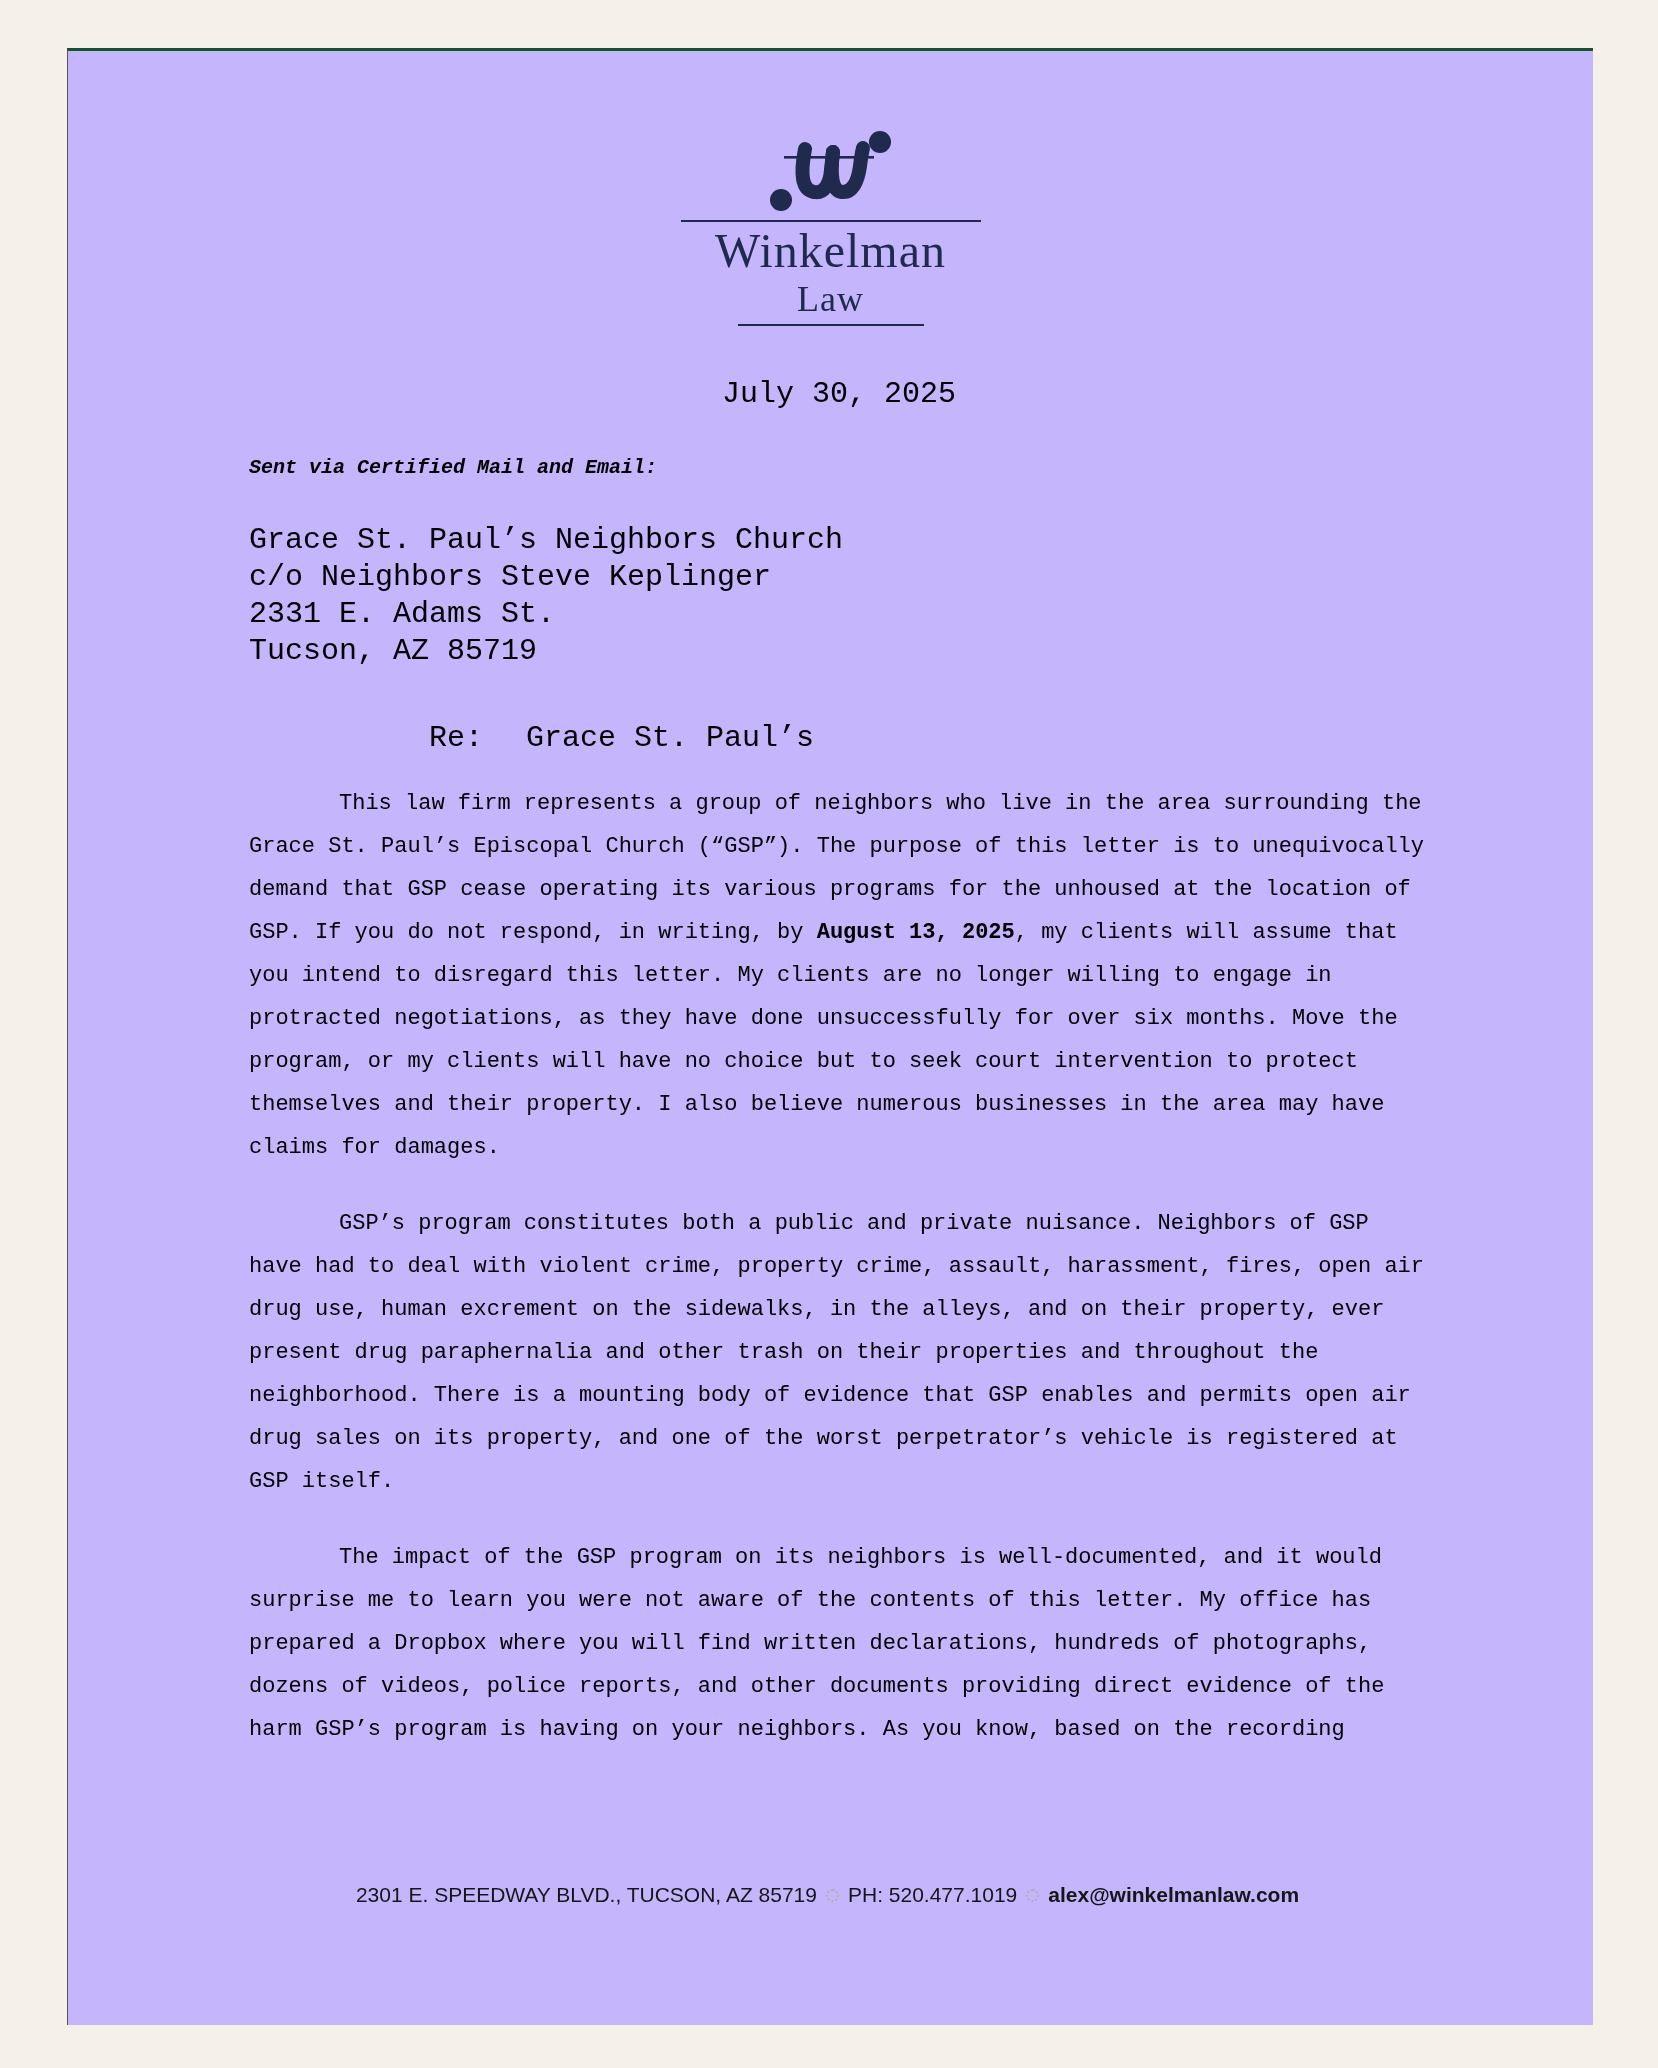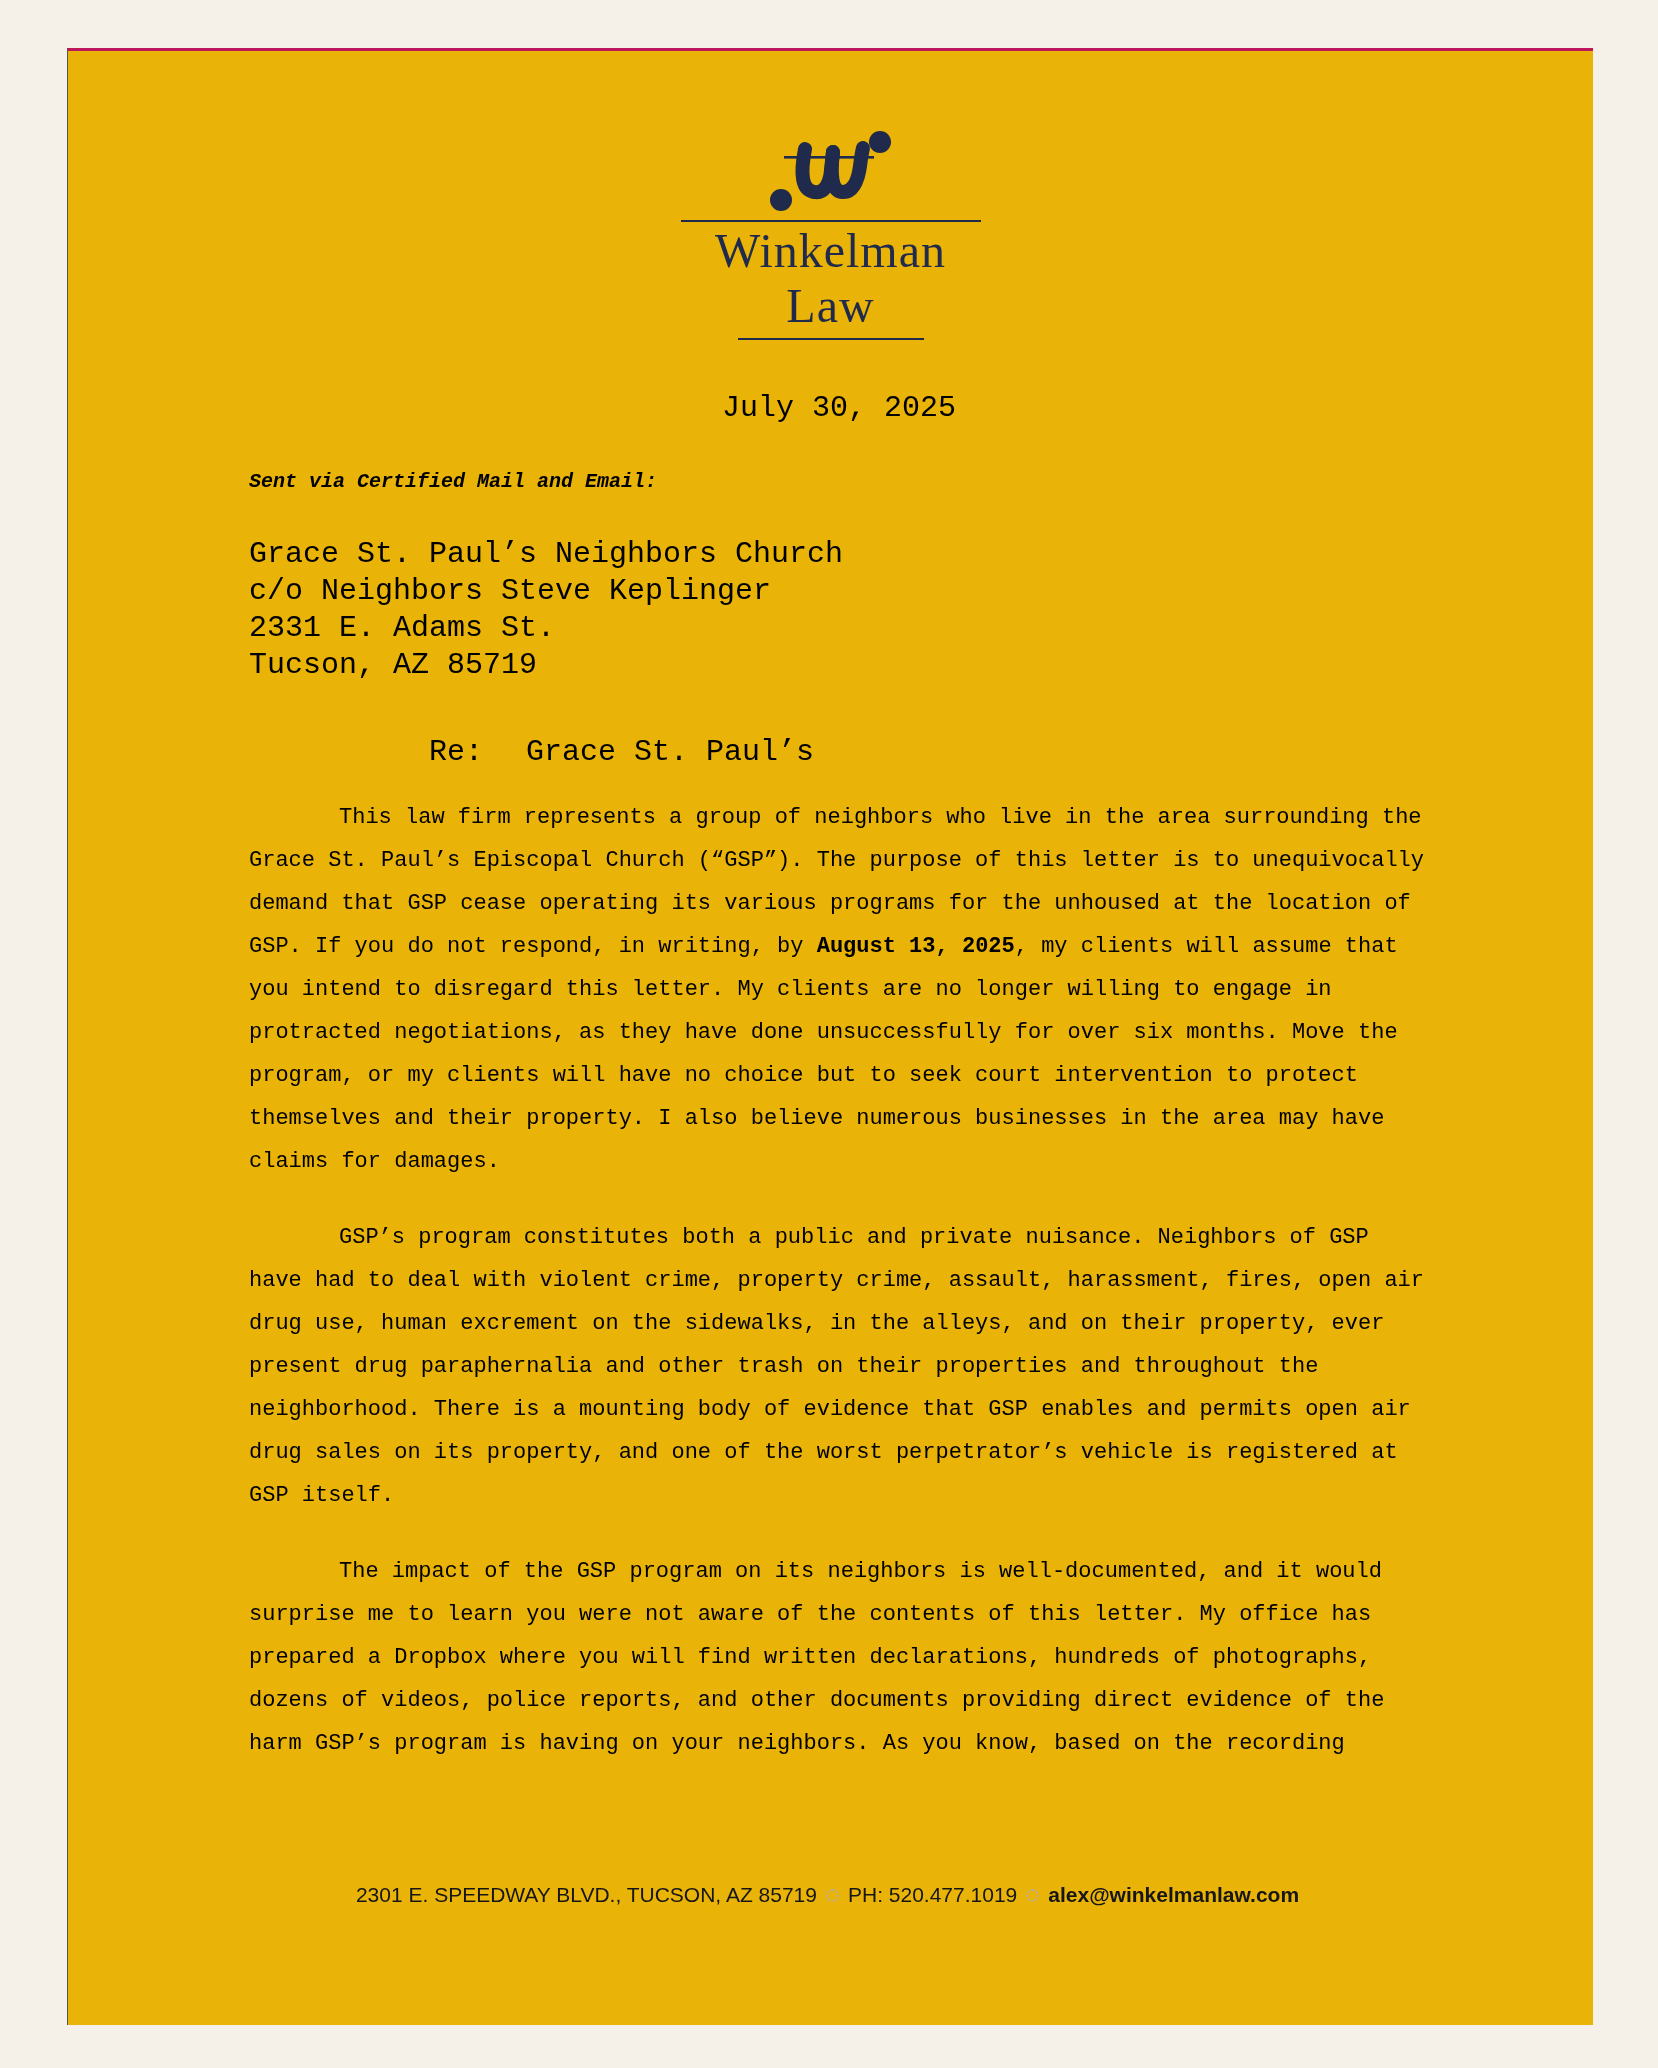--- a/index.html
+++ b/index.html
@@ -8,42 +8,42 @@
     background:#f5f1e8;
     position:relative;
     font-family:"Liberation Serif", serif;
     color:#000;
     overflow:hidden;
   }
   .page{
     position:absolute;
     left:67px;top:48px;
     width:1526px;height:1977px;
-    background:#eab308;
-    border-top:3px solid #be185d;
+    background:#c4b5fd;
+    border-top:3px solid #14532d;
     border-left:1px solid #585650;
     box-sizing:border-box;
   }
   .content{
     margin:0 163px 0 181px; 
     width:1180px;
     font-family:Liberation Mono, monospace;
   }
   
   .logo{margin-top:78px;text-align:center;color:#1f2a4c;}
   .logo svg{display:block;margin:0 auto;}
   .rule{background:#1f2a4c;height:2px;margin:0 auto;}
   .rule-top{width:300px;margin-top:3px;}
   .rule-bottom{width:186px;margin-top:5px;}
   .firm-name{
     font-size:48px;line-height:1.1;margin-top:3px;
     color:#1f2a4c;letter-spacing:1px;
   }
   .firm-law{
-    font-size:48px;line-height:1.1;margin-top:2px;
+    font-size:36px;line-height:1.1;margin-top:2px;
     color:#1f2a4c;letter-spacing:1px;
   }
   
   .date-line{margin-top:50px;text-align:center;font-size:30px;line-height:1.2;}
   .delivery{margin-top:44px;font-size:20px;font-weight:bold;font-style:italic;line-height:1.2;}
   .recipient{margin-top:42px;font-size:30px;line-height:37px;}
   .re-row{margin-top:50px;font-size:30px;line-height:1.2;padding-left:180px;}
   .re-label{display:inline-block;min-width:97px;}
   .salutation{margin-top:49px;font-size:30px;line-height:1.2;}
   .body-text{margin-top:26px;}

